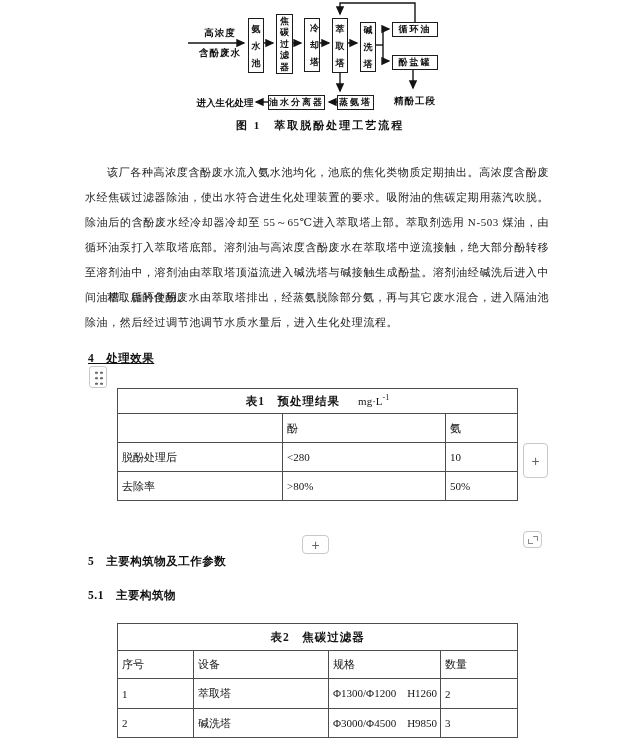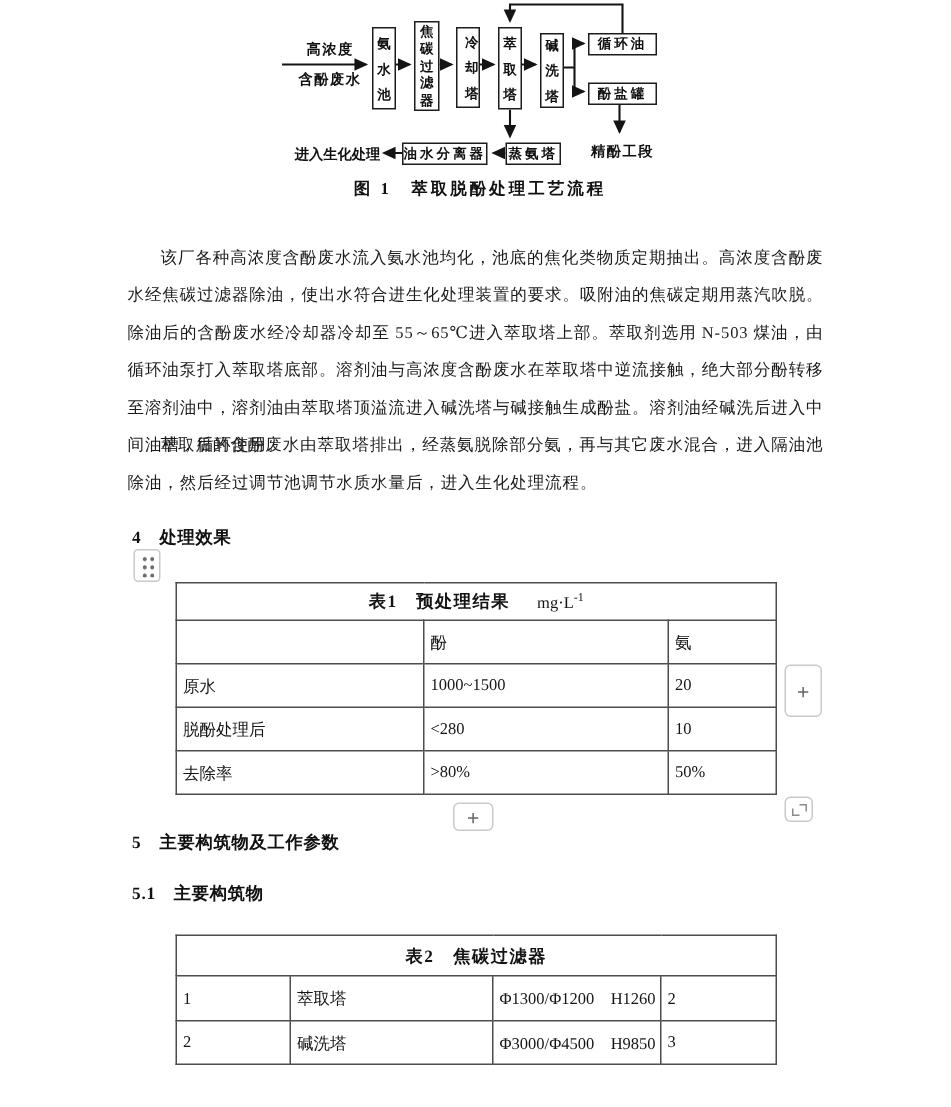--- a/index.html
+++ b/index.html
@@ -22,21 +22,21 @@
               font-weight:bold; font-size:11px; letter-spacing:2px; color:#111; }
 
   
   .body-p { position:absolute; left:85px; width:464px; font-size:11px; line-height:25px;
             text-align:justify; text-indent:2em; letter-spacing:0.6px; color:#1a1a1a; }
   .p1 { top:160px; }
   .p2 { top:285px; }
 
   .heading { position:absolute; left:88px; font-size:11.5px; font-weight:bold;
              letter-spacing:0.5px; color:#111; }
-  .h4 { top:351px; }
+  .h4 { top:351px; text-decoration:underline; }
   .h5 { top:554px; }
   .h51 { top:588px; }
 
   
   .drag-handle { position:absolute; left:89px; top:366px; width:18px; height:22px;
                  border:1px solid #c9c9c9; border-radius:3px; background:#fff;
                  display:flex; align-items:center; justify-content:center; cursor:grab; }
   .drag-dots { width:10px; height:16px;
                background-image:radial-gradient(#6b6b6b 1.1px, transparent 1.3px);
                background-size:5px 5.5px; background-position:1px 1px; }
@@ -135,25 +135,20 @@
       <td class="cap" colspan="3">
         <span class="tbl-title">表1　预处理结果</span><span class="tbl-unit"><span>mg·L</span><sup>-1</sup></span>
       </td>
     </tr>
     <tr style="height:29px;">
       <td></td>
       <td>酚</td>
       <td>氨</td>
     </tr>
     <tr style="height:29px;">
-      <td>原水</td>
-      <td>1000~1500</td>
-      <td>20</td>
-    </tr>
-    <tr style="height:29px;">
       <td>脱酚处理后</td>
       <td>&lt;280</td>
       <td>10</td>
     </tr>
     <tr style="height:29px;">
       <td>去除率</td>
       <td>&gt;80%</td>
       <td>50%</td>
     </tr>
   </tbody>
@@ -179,20 +174,26 @@
         <col style="width:135px">
         <col style="width:112px">
         <col style="width:77px">
       </colgroup>
     <tbody>
         <tr style="height:27px;">
       <td class="cap" colspan="4">
         <span class="tbl-title">表2　焦碳过滤器</span>
       </td>
     </tr>
+    <tr style="height:28px;">
+      <td>序号</td>
+      <td>设备</td>
+      <td>规格</td>
+      <td>数量</td>
+    </tr>
     <tr style="height:30px;">
       <td>1</td>
       <td>萃取塔</td>
       <td>Φ1300/Φ1200　H1260</td>
       <td>2</td>
     </tr>
     <tr style="height:29px;">
       <td>2</td>
       <td>碱洗塔</td>
       <td>Φ3000/Φ4500　H9850</td>

